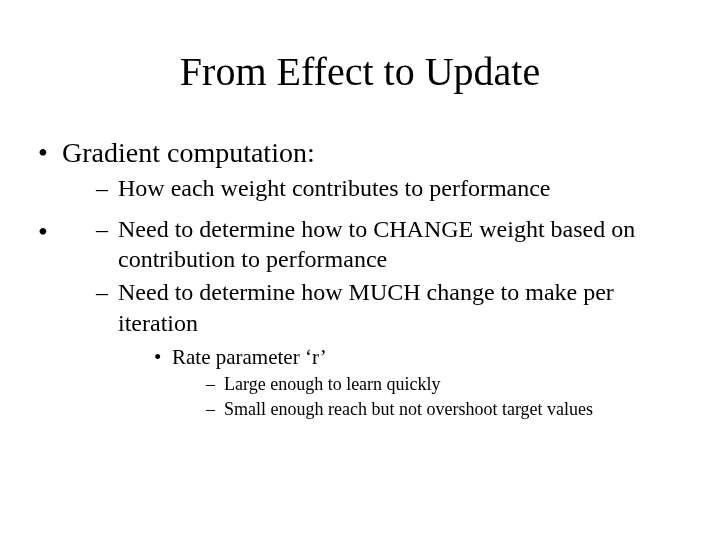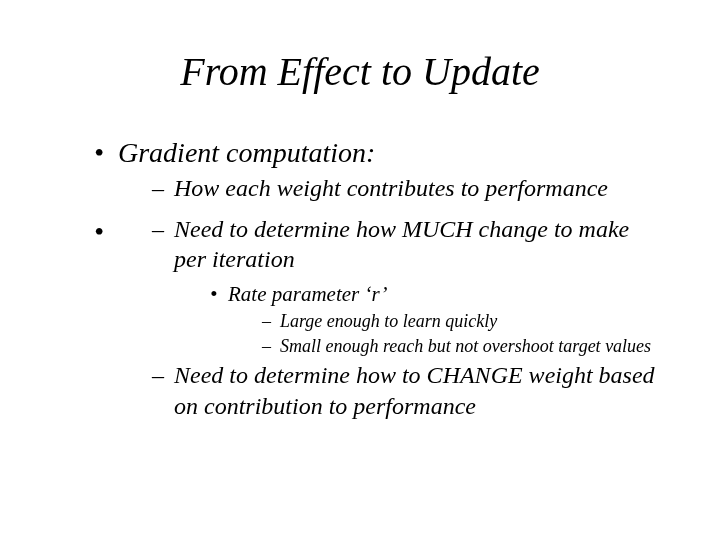--- a/index.html
+++ b/index.html
@@ -9,31 +9,30 @@
     height: 540px;
     background: #ffffff;
     font-family: "Times New Roman", Times, serif;
     color: #000000;
   }
   .slide {
     width: 720px;
     height: 540px;
     position: relative;
     box-sizing: border-box;
-    font-style: italic;
   }
   .title {
     text-align: center;
     font-size: 40px;
     font-weight: normal;
     padding-top: 48px;
     padding-bottom: 10px;
   }
   .content {
-    padding: 20px 60px 0 88px;
+    padding: 20px 60px 0 32px;
   }
   ul {
     margin: 0;
     padding: 0;
     list-style: none;
   }
   li {
     line-height: 1.28;
   }
   
@@ -104,35 +103,35 @@
         <span>Gradient computation:</span>
         <ul class="lvl2">
           <li>
             <span>How each weight contributes to performance</span>
           </li>
         </ul>
       </li>
       <li>
         <ul class="lvl2">
           <li>
+            <span>Need to determine how to CHANGE weight based on contribution to performance</span>
+          </li>
+          <li>
             <span>Need to determine how MUCH change to make per iteration</span>
             <ul class="lvl3">
               <li>
                 <span>Rate parameter  ‘r’</span>
                 <ul class="lvl4">
                   <li>
                     <span>Large enough to learn quickly</span>
                   </li>
                   <li>
                     <span>Small enough reach but not overshoot target values</span>
                   </li>
                 </ul>
               </li>
             </ul>
           </li>
-          <li>
-            <span>Need to determine how to CHANGE weight based on contribution to performance</span>
-          </li>
         </ul>
       </li>
     </ul>
   </div>
 </div>
 
 </body></html>

